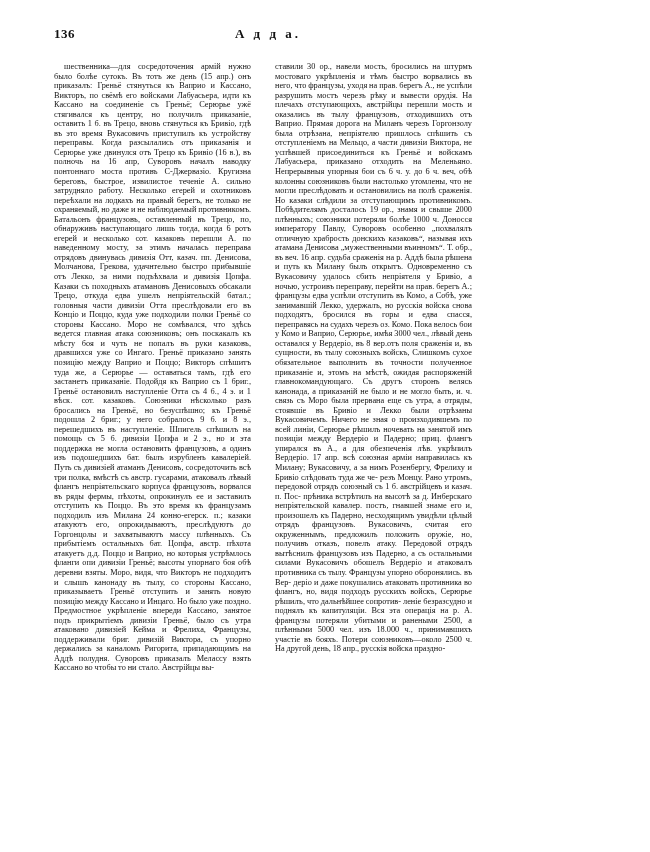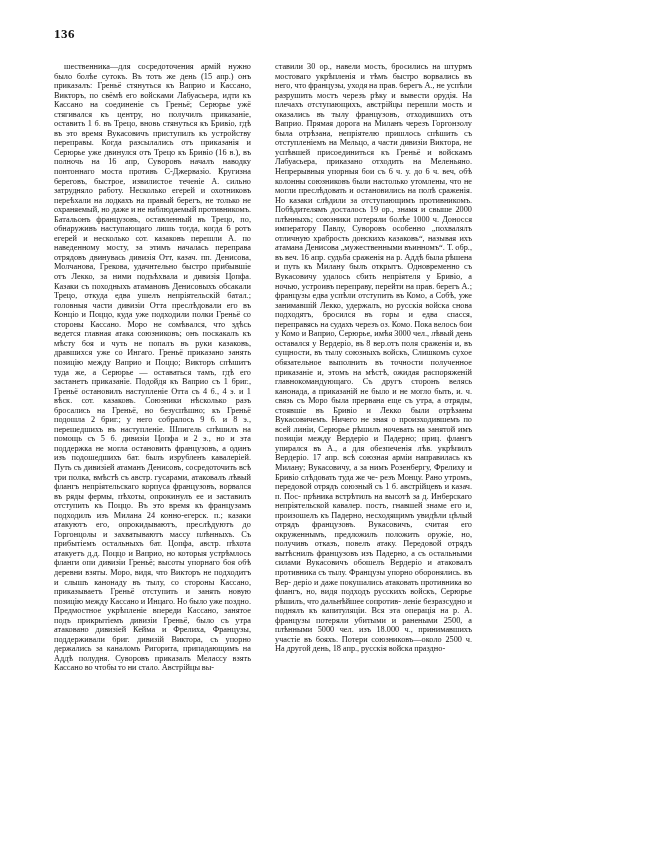--- a/index.html
+++ b/index.html
@@ -67,20 +67,21 @@
     text-indent: 10px;
   }
 </style>
 </head>
 <body>
 
 <div class="page">
 
   <div class="header">
     <div class="folio">136</div>
+    <div class="running-title">А д д а.</div>
   </div>
 
   <div class="columns">
     <div class="col">
       <p class="indent">шественника—для сосредоточения армій нужно было болѣе сутокъ. Въ тотъ же день (15 апр.) онъ приказалъ: Греньё стянуться къ Ваприо и Кассано, Викторъ, по свёмѣ его войсками Лабуасьера, идти къ Кассано на соединеніе съ Греньё; Серюрье ужё стягивался къ центру, но получилъ приказаніе, оставить 1 б. въ Трецо, вновь стянуться къ Бривіо, гдѣ въ это время Вукасовичъ приступилъ къ устройству переправы. Когда разсылались отъ приказанія и Серюрье уже двинулся отъ Трецо къ Бривіо (16 в.), въ полночь на 16 апр, Суворовъ началъ наводку понтоннаго моста противъ С-Джервазіо. Кругизна береговъ, быстрое, извилистое теченіе А. сильно затрудняло работу. Несколько егерей и охотниковъ переѣхали на лодкахъ на правый берегъ, не только не охраняемый, но даже и не наблюдаемый противникомъ. Батальонъ французовъ, оставленный въ Трецо, по, обнаруживъ наступающаго лишь тогда, когда 6 ротъ егерей и несколько сот. казаковъ перешли А. по наведенному мосту, за этимъ началась переправа отрядовъ двинувась дивизія Отт, казач. пп. Денисова, Молчанова, Грекова, удачнтельно быстро прибывшіе отъ Лекко, за ними подъѣхвала и дивизія Цопфа. Казаки съ походныхъ атамановъ Денисовыхъ обсакали Трецо, откуда едва ушелъ непріятельскій батал.; головныя части дивизіи Отта преслѣдовали его въ Конціо и Поццо, куда уже подходили полки Греньё со стороны Кассано. Моро не сомѣвался, что здѣсь ведется главная атака союзниковъ; онъ поскакалъ къ мѣсту боя и чуть не попалъ въ руки казаковъ, дравшихся уже со Ингаго. Греньё приказано занять позицію между Ваприо и Поццо; Викторъ спѣшитъ туда же, а Серюрье — оставаться тамъ, гдѣ его застанетъ приказаніе. Подойдя къ Ваприо съ 1 бриг., Греньё остановилъ наступленіе Отта съ 4 б., 4 э. и 1 вѣск. сот. казаковъ. Союзники нѣсколько разъ бросались на Греньё, но безуспѣшно; къ Греньё подошла 2 бриг.; у него собралось 9 б. и 8 э., перешедшихъ въ наступленіе. Шпигель спѣшилъ на помощь съ 5 б. дивизіи Цопфа и 2 э., но и эта поддержка не могла остановить французовъ, а одинъ изъ подошедшихъ бат. былъ изрубленъ кавалеріей. Путь съ дивизіей атаманъ Денисовъ, сосредоточить всѣ три полка, вмѣстѣ съ австр. гусарами, атаковалъ лѣвый флангъ непріятельскаго корпуса французовъ, ворвался въ ряды фермы, пѣхоты, опрокинулъ ее и заставилъ отступить къ Поццо. Въ это время къ французамъ подходилъ изъ Милана 24 конно-егерск. п.; казаки атакуютъ его, опрокидываютъ, преслѣдуютъ до Горгонцолы и захватываютъ массу плѣнныхъ. Съ прибытіемъ остальныхъ бат. Цопфа, австр. пѣхота атакуетъ д.д. Поццо и Ваприо, но которыя устрѣмлось фланги опи дивизіи Греньё; высоты упорнаго боя обѣ деревни взяты. Моро, видя, что Викторъ не подходитъ и слышъ канонаду въ тылу, со стороны Кассано, приказываетъ Греньё отступить и занять новую позицію между Кассано и Инцаго. Но было уже поздно. Предмостное укрѣпленіе впереди Кассано, занятое подъ прикрытіемъ дивизіи Греньё, было съ утра атаковано дивизіей Кейма и Фрелиха, Французы, поддерживали бриг. дивизій Виктора, съ упорно держались за каналомъ Ригорита, припадающимъ на Аддѣ полудня. Суворовъ приказалъ Мелассу взять Кассано во чтобы то ни стало. Австрійцы вы-</p>
     </div>
     <div class="col">
       <p>ставили 30 ор., навели мость, бросились на штурмъ мостоваго укрѣпленія и тѣмъ быстро ворвались въ него, что французы, уходя на прав. берегъ А., не успѣли разрушить мостъ черезъ рѣку и вывести орудія. На плечахъ отступающихъ, австрійцы перешли мость и оказались въ тылу французовъ, отходившихъ отъ Ваприо. Прямая дорога на Миланъ черезъ Горгонзолу была отрѣзана, непріятелю пришлось спѣшить съ отступленіемъ на Мельцо, а части дивизіи Виктора, не успѣвшей присоединиться къ Греньё и войскамъ Лабуасьера, приказано отходить на Меленьяно. Непрерывныя упорныя бои съ 6 ч. у. до 6 ч. веч, обѣ колонны союзниковъ были настолько утомлены, что не могли преслѣдовать и остановились на полѣ сраженія. Но казаки слѣдили за отступающимъ противникомъ. Побѣдителямъ досталось 19 ор., знамя и свыше 2000 плѣнныхъ; союзники потеряли болѣе 1000 ч. Доносся императору Павлу, Суворовъ особенно „похвалялъ отличную храбрость донскихъ казаковъ“, называя ихъ атамана Денисова „мужественными въинномъ“. Т. обр., въ веч. 16 апр. судьба сраженія на р. Аддѣ была рѣшена и путь къ Милану былъ открытъ. Одновременно съ Вукасовичу удалось сбить непріятеля у Бривіо, а ночью, устроивъ переправу, перейти на прав. берегъ А.; французы едва успѣли отступить въ Комо, а Собѣ, уже занимавшій Лекко, удержалъ, но русскія войска снова подходятъ, бросился въ горы и едва спасся, переправясь на судахъ черезъ оз. Комо. Пока велось бои у Комо и Ваприо, Серюрье, имѣя 3000 чел., лѣвый день оставался у Вердеріо, въ 8 вер.отъ поля сраженія и, въ сущности, въ тылу союзныхъ войскъ, Слишкомъ сухое обязательное выполнить въ точности полученное приказаніе и, этомъ на мѣстѣ, ожидая распоряженій главнокомандующаго. Съ другъ сторонъ велясь канонада, а приказаній не было и не могло быть, и. ч. связь съ Моро была прервана еще съ утра, а отряды, стоявшіе въ Бривіо и Лекко были отрѣзаны Вукасовичемъ. Ничего не зная о произходившемъ по всей линіи, Серюрье рѣшилъ ночевать на занятой имъ позиціи между Вердеріо и Падерно; приц. флангъ упирался въ А., а для обезпеченія лѣв. укрѣпилъ Вердеріо. 17 апр. всѣ союзная арміи направилась къ Милану; Вукасовичу, а за нимъ Розенбергу, Фрелиху и Бривіо слѣдовать туда же че- резъ Монцу. Рано утромъ, передовой отрядъ союзный съ 1 б. австрійцевъ и казач. п. Пос- прѣника встрѣтилъ на высотѣ за д. Инберскаго непріятельской кавалер. постъ, гнавшей знаме его и, произошелъ къ Падерно, несходящимъ увидѣли цѣлый отрядъ французовъ. Вукасовичъ, считая его окруженнымъ, предложилъ положить оружіе, но, получивъ отказъ, повелъ атаку. Передовой отрядъ вытѣснилъ французовъ изъ Падерно, а съ остальными силами Вукасовичъ обошелъ Вердеріо и атаковалъ противника съ тылу. Французы упорно оборонялись. въ Вер- деріо и даже покушались атаковать противника во флангъ, но, видя подходъ русскихъ войскъ, Серюрье рѣшилъ, что дальнѣйшее сопротив- леніе безразсудно и поднялъ къ капитуляціи. Вся эта операція на р. А. французы потеряли убитыми и ранеными 2500, а плѣнными 5000 чел. изъ 18.000 ч., принимавшихъ участіе въ бояхъ. Потери союзниковъ—около 2500 ч. На другой день, 18 апр., русскія войска праздно-</p>
     </div>
   </div>

